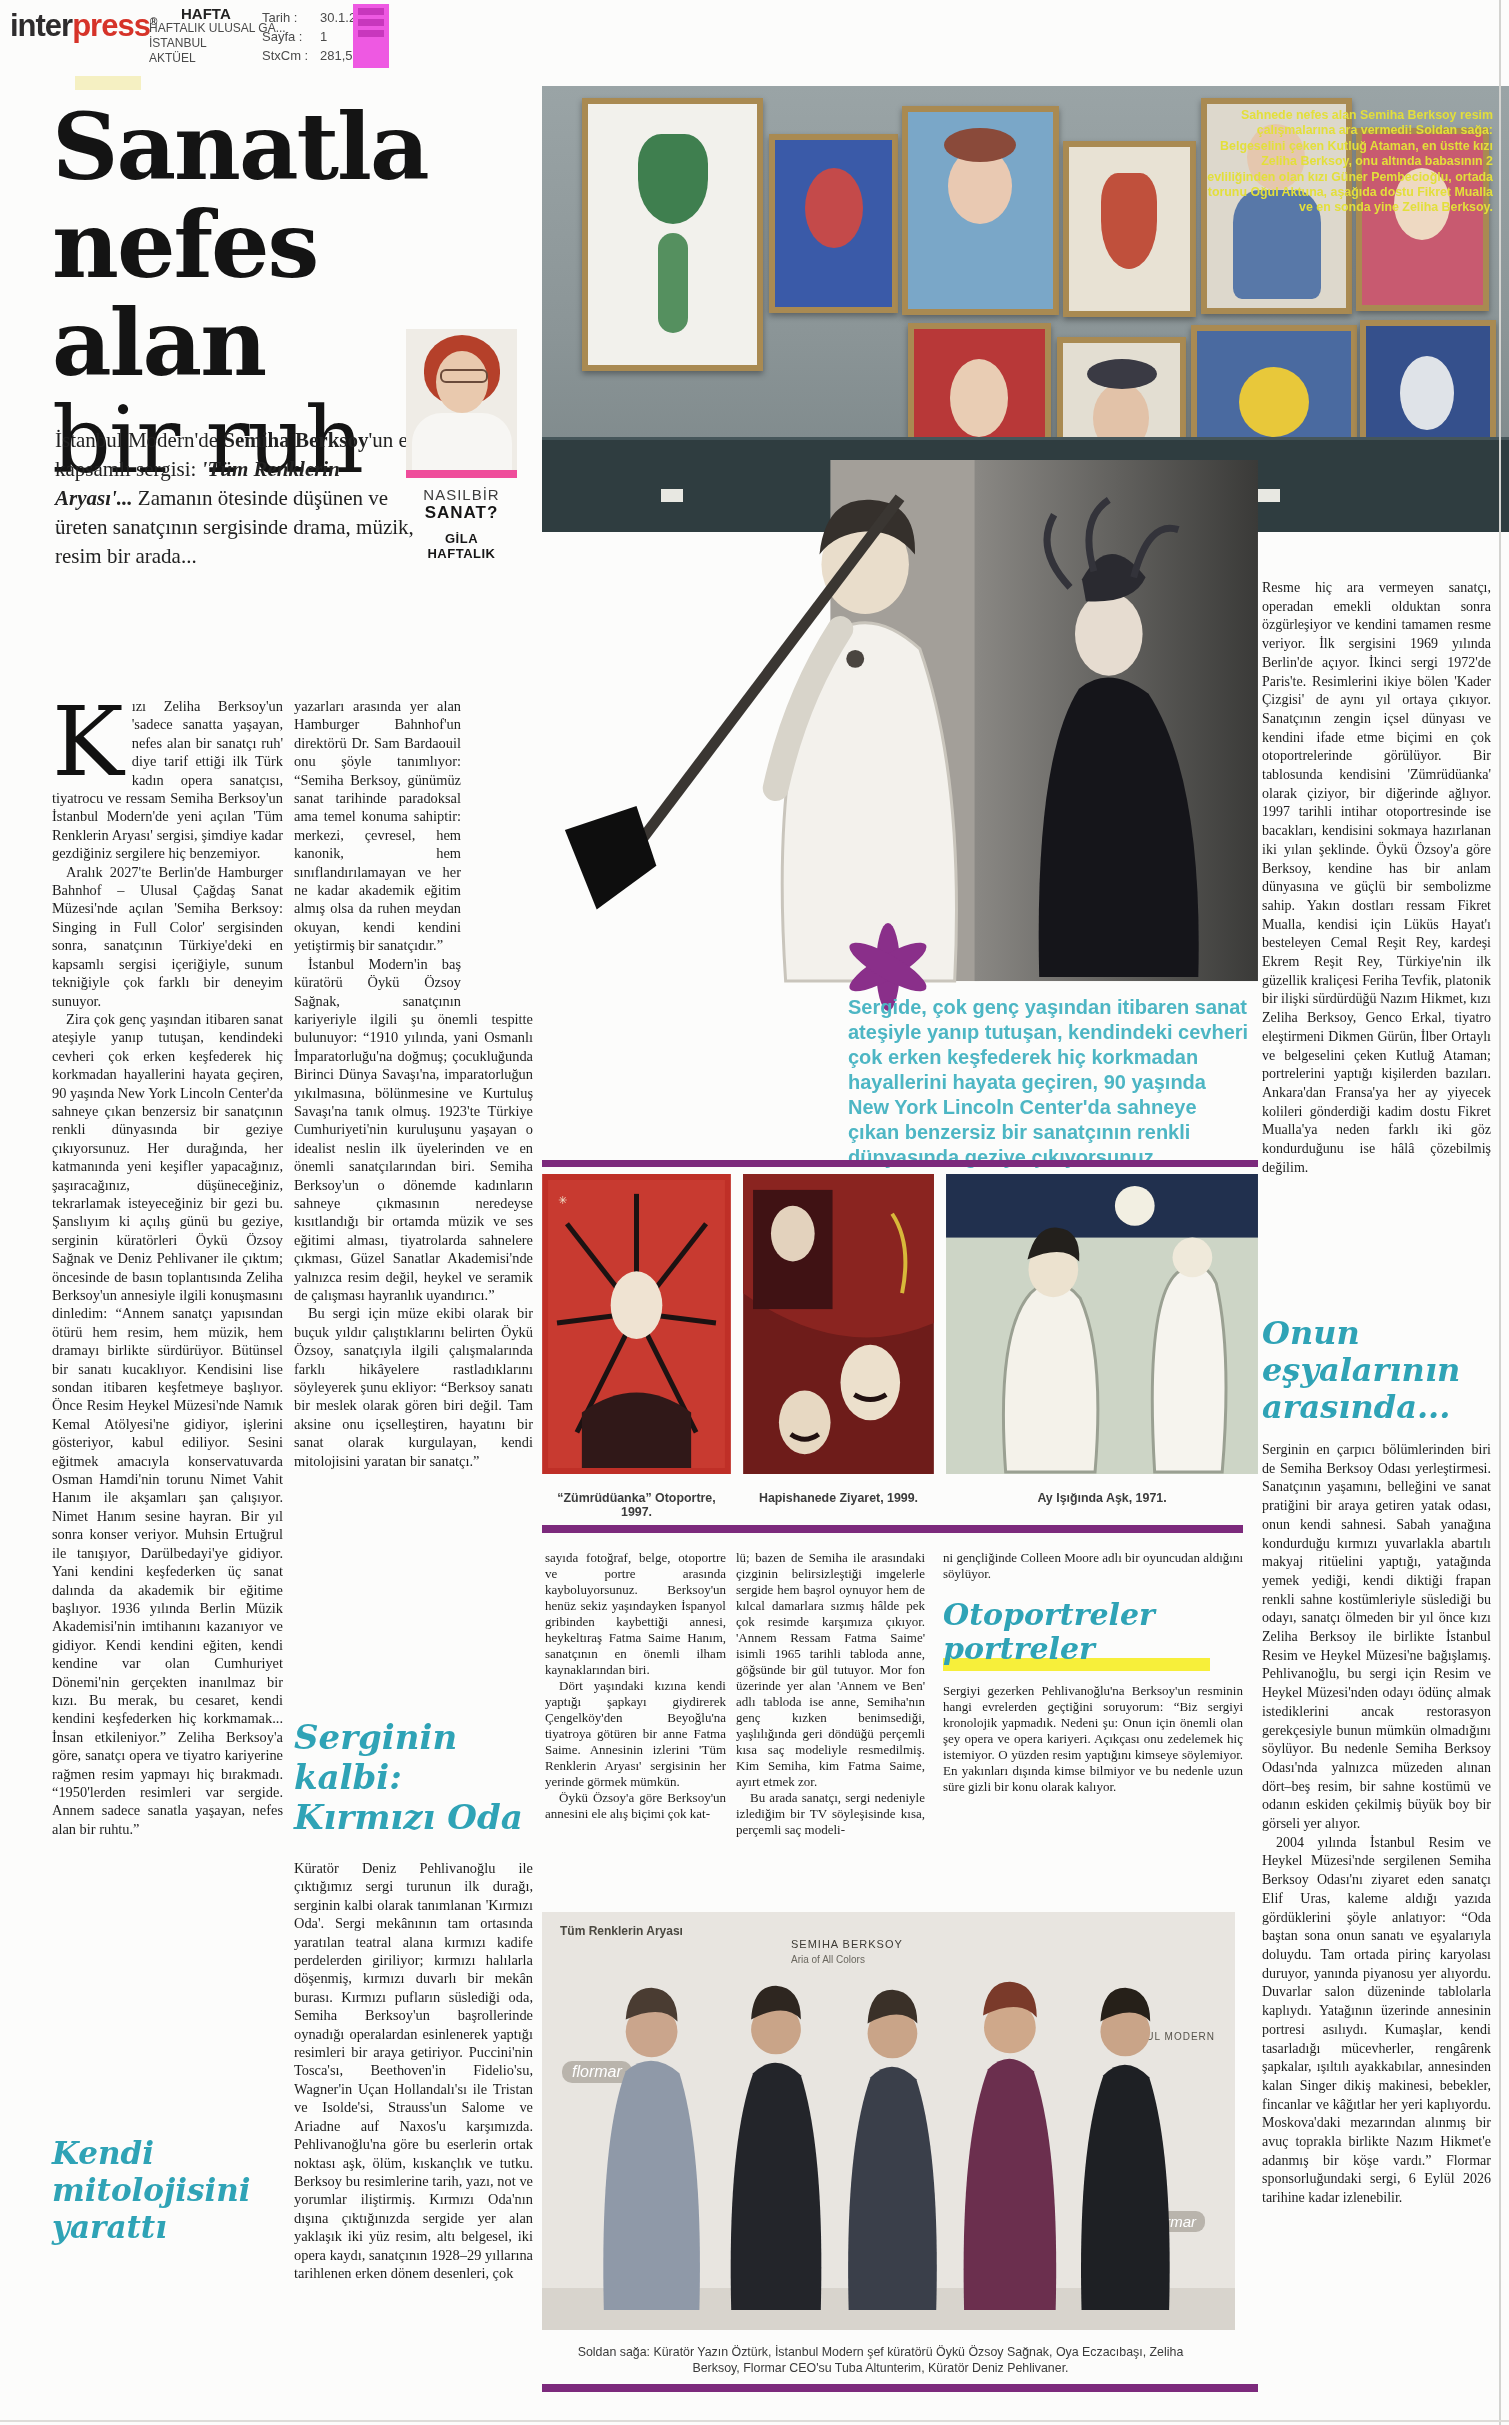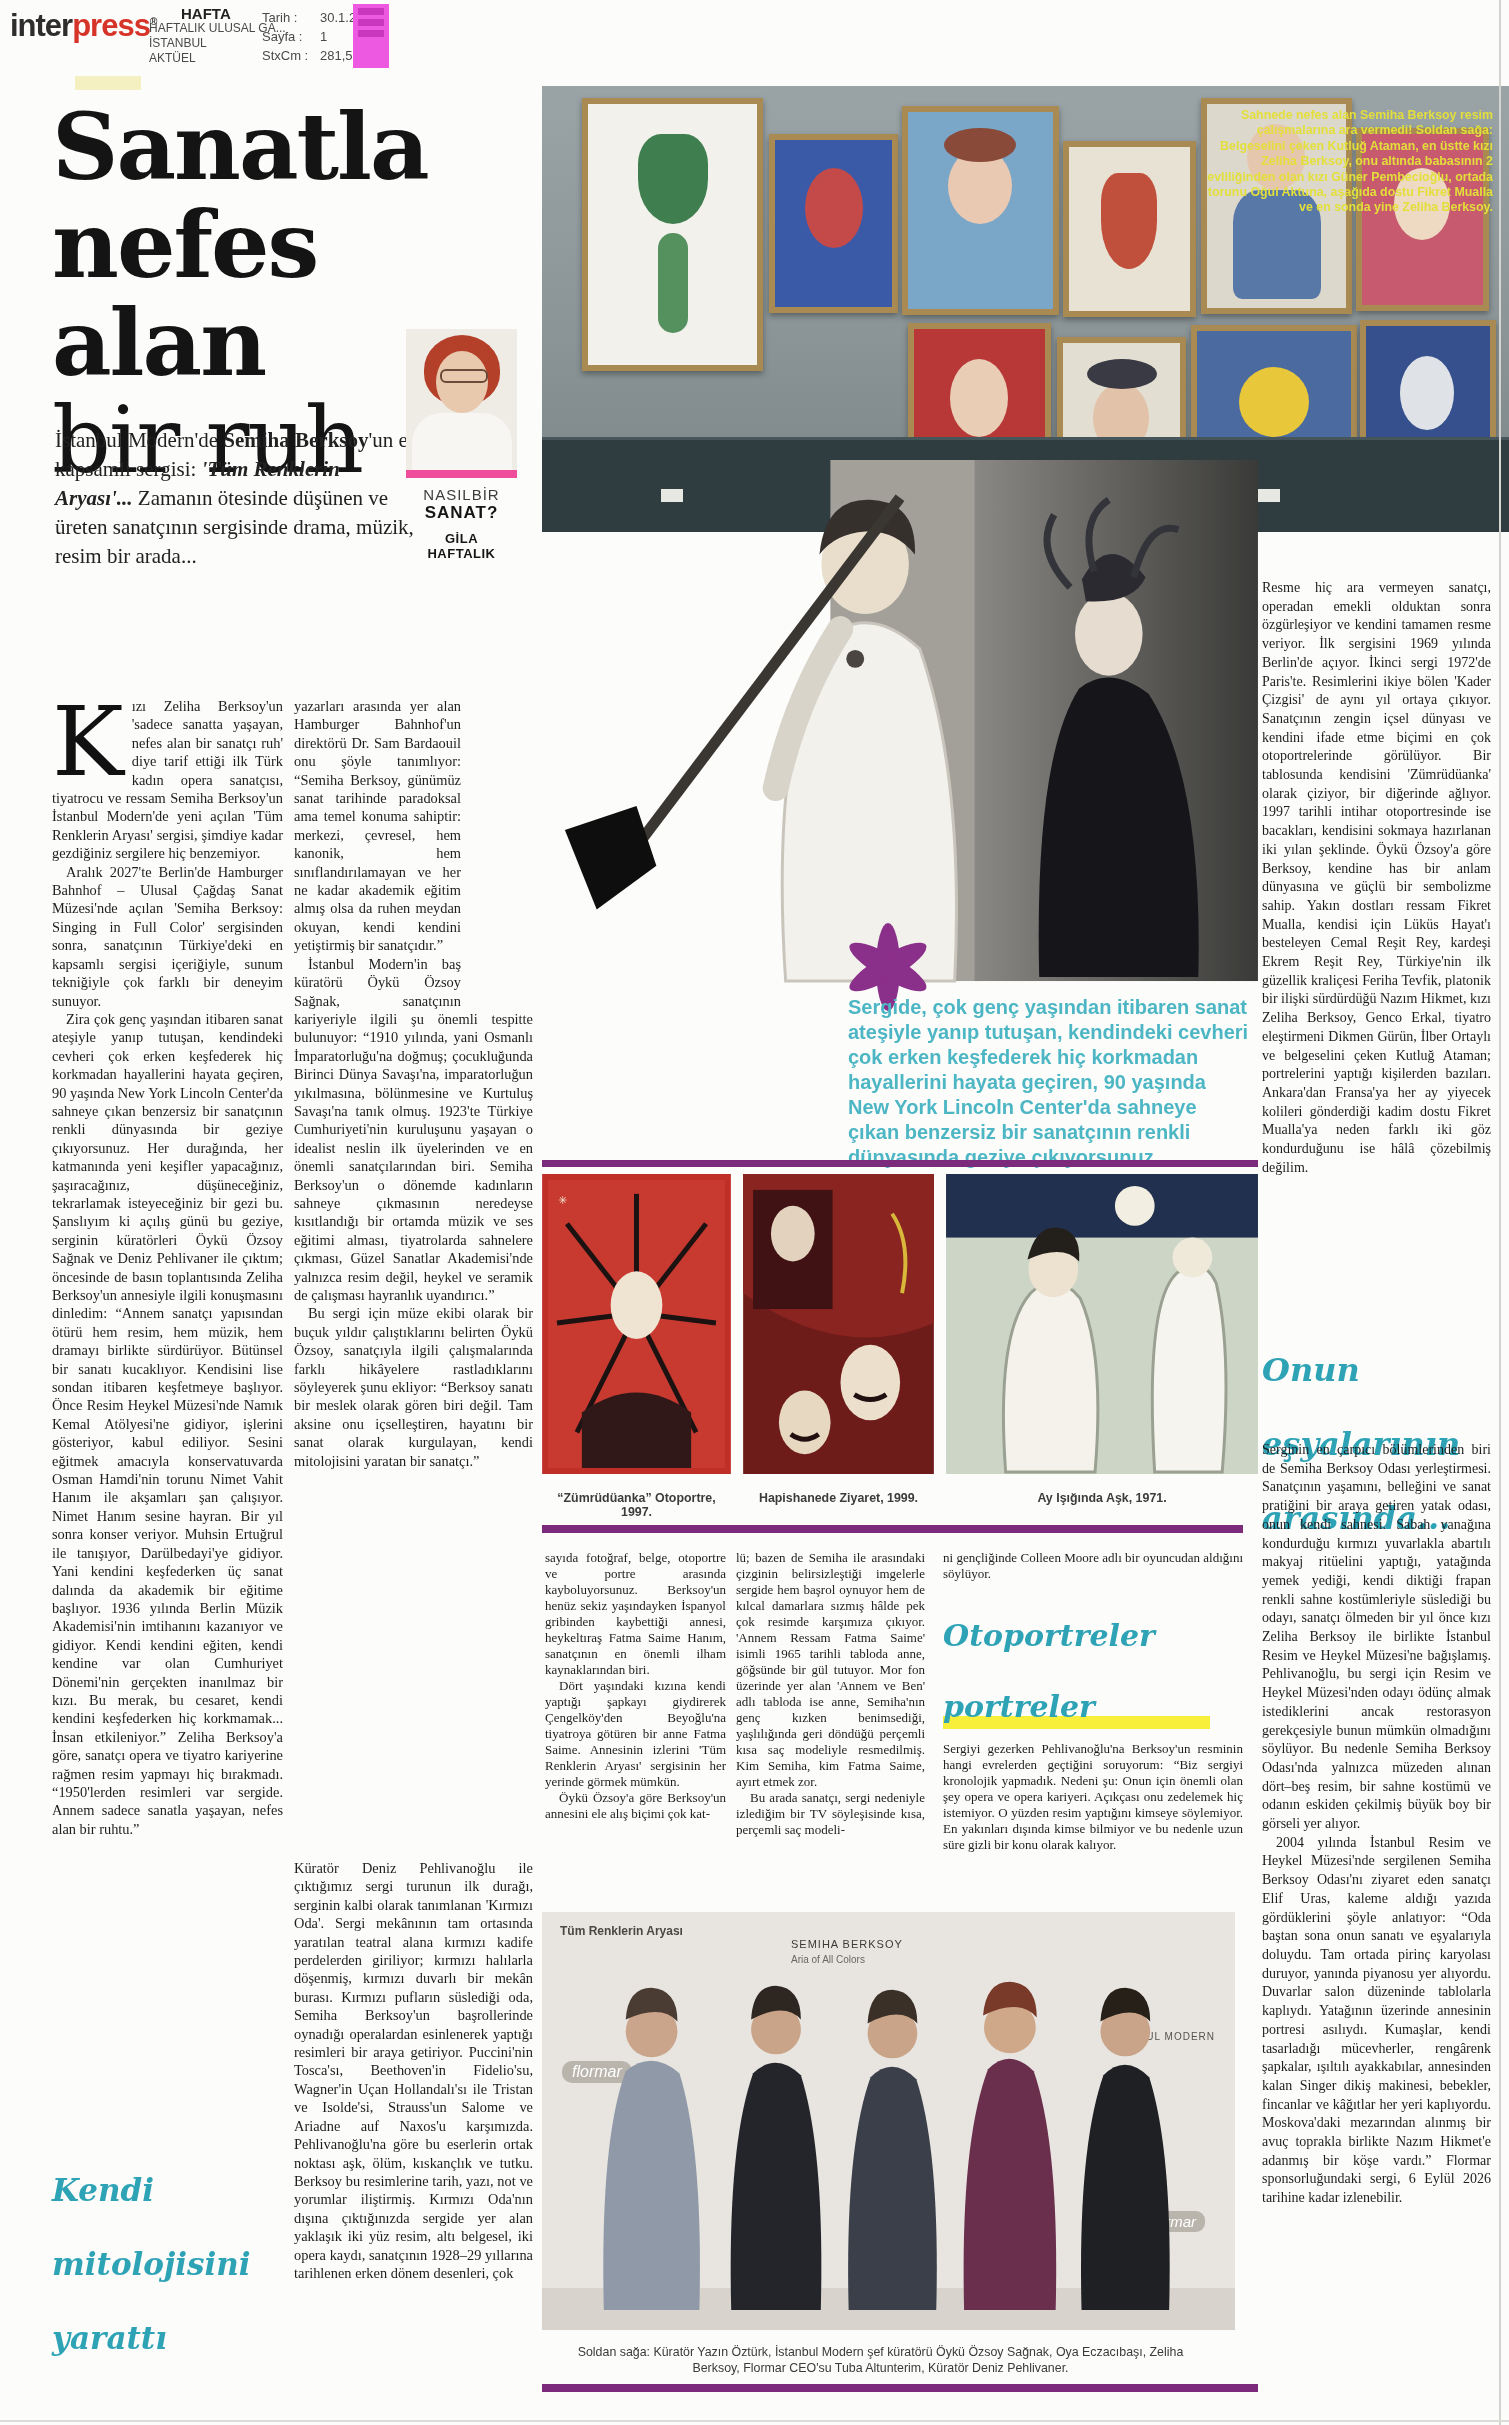--- a/index.html
+++ b/index.html
@@ -36,21 +36,21 @@
   .bname{font-family:"Liberation Sans",sans-serif;font-size:13px;font-weight:bold;line-height:15px;color:#161616;letter-spacing:0.5px;}
   
   .bodycol{font-size:14.4px;line-height:18.4px;text-align:justify;color:#1d1d1d;overflow:hidden;}
   .bodycol p{margin:0;}
   .bodycol p + p{text-indent:14px;}
   .small{font-size:13px;line-height:16px;}
   .colf{font-size:14px;line-height:18.7px;}
   .dropcap{float:left;font-size:96px;line-height:78px;padding:6px 8px 0 0;font-family:"DejaVu Serif",serif;color:#111;}
   .wrapspacer{float:right;width:72px;height:299px;}
   .theading{font-family:"DejaVu Serif",serif;font-style:italic;font-weight:bold;color:#2fa3b6;}
-  .theading span{display:block;margin-top:37px;}
+  .theading span{display:block;}
   .ybar{background:#f7ef3a;}
   
   .pullquote{font-family:"Liberation Sans",sans-serif;font-weight:bold;font-size:20px;line-height:25px;color:#4db6c4;}
   
   .gallery{background:linear-gradient(180deg,#9aa4a6 0%,#8b9597 55%,#798486 100%);overflow:hidden;}
   .gcaption{font-family:"Liberation Sans",sans-serif;font-weight:bold;font-size:12.4px;line-height:15.4px;
             color:#e3df3a;text-align:right;}
   .pedestal{position:absolute;left:0;right:0;bottom:0;height:92px;background:#2f3d40;border-top:3px solid #46565a;}
   .plabel{position:absolute;width:22px;height:13px;background:#e8e8e2;}
   .painting{position:absolute;border:6px solid #a98a52;box-shadow:0 3px 6px rgba(0,0,0,.35);}
@@ -308,20 +308,25 @@
     <span>yarattı</span>
   </div>
   <div class="abs ybar" style="left:52px;top:2232px;width:225px;height:13px;z-index:-1;"></div>
 
   <div class="abs bodycol" style="left:294px;top:697px;width:239px;height:1015px;">
     <span class="wrapspacer"></span>
     <p>yazarları arasında yer alan Hamburger Bahnhof'un direktörü Dr. Sam Bardaouil onu şöyle tanımlıyor: “Semiha Berksoy, günümüz sanat tarihinde paradoksal ama temel konuma sahiptir: merkezi, çevresel, hem kanonik, hem sınıflandırılamayan ve her ne kadar akademik eğitim almış olsa da ruhen meydan okuyan, kendi kendini yetiştirmiş bir sanatçıdır.”</p>
     <p>İstanbul Modern'in baş küratörü Öykü Özsoy Sağnak, sanatçının kariyeriyle ilgili şu önemli tespitte bulunuyor: “1910 yılında, yani Osmanlı İmparatorluğu'na doğmuş; çocukluğunda Birinci Dünya Savaşı'na, imparatorluğun yıkılmasına, bölünmesine ve Kurtuluş Savaşı'na tanık olmuş. 1923'te Türkiye Cumhuriyeti'nin kuruluşunu yaşayan o idealist neslin ilk üyelerinden ve en önemli sanatçılarından biri. Semiha Berksoy'un o dönemde kadınların sahneye çıkmasının neredeyse kısıtlandığı bir ortamda müzik ve ses eğitimi alması, tiyatrolarda sahnelere çıkması, Güzel Sanatlar Akademisi'nde yalnızca resim değil, heykel ve seramik de çalışması hayranlık uyandırıcı.”</p>
     <p>Bu sergi için müze ekibi olarak bir buçuk yıldır çalıştıklarını belirten Öykü Özsoy, sanatçıyla ilgili çalışmalarında farklı hikâyelere rastladıklarını söyleyerek şunu ekliyor: “Berksoy sanatı bir meslek olarak gören biri değil. Tam aksine onu içselleştiren, hayatını bir sanat olarak kurgulayan, kendi mitolojisini yaratan bir sanatçı.”</p>
   </div>
+  <div class="abs theading" style="left:294px;top:1717px;font-size:34px;line-height:40px;width:249px;">
+    <span>Serginin</span>
+    <span>kalbi:</span>
+    <span>Kırmızı Oda</span>
+  </div>
   <div class="abs ybar" style="left:294px;top:1824px;width:239px;height:13px;z-index:-1;"></div>
   <div class="abs bodycol" style="left:294px;top:1859px;width:239px;height:562px;">
     <p>Küratör Deniz Pehlivanoğlu ile çıktığımız sergi turunun ilk durağı, serginin kalbi olarak tanımlanan 'Kırmızı Oda'. Sergi mekânının tam ortasında yaratılan teatral alana kırmızı kadife perdelerden giriliyor; kırmızı halılarla döşenmiş, kırmızı duvarlı bir mekân burası. Kırmızı pufların süslediği oda, Semiha Berksoy'un başrollerinde oynadığı operalardan esinlenerek yaptığı resimleri bir araya getiriyor. Puccini'nin Tosca'sı, Beethoven'in Fidelio'su, Wagner'in Uçan Hollandalı'sı ile Tristan ve Isolde'si, Strauss'un Salome ve Ariadne auf Naxos'u karşımızda. Pehlivanoğlu'na göre bu eserlerin ortak noktası aşk, ölüm, kıskançlık ve tutku. Berksoy bu resimlerine tarih, yazı, not ve yorumlar iliştirmiş. Kırmızı Oda'nın dışına çıktığınızda sergide yer alan yaklaşık iki yüz resim, altı belgesel, iki opera kaydı, sanatçının 1928–29 yıllarına tarihlenen erken dönem desenleri, çok</p>
   </div>
 
   <div class="abs bodycol colf" style="left:1262px;top:579px;width:229px;height:736px;">
     <p>Resme hiç ara vermeyen sanatçı, operadan emekli olduktan sonra özgürleşiyor ve kendini tamamen resme veriyor. İlk sergisini 1969 yılında Berlin'de açıyor. İkinci sergi 1972'de Paris'te. Resimlerini ikiye bölen 'Kader Çizgisi' de aynı yıl ortaya çıkıyor. Sanatçının zengin içsel dünyası ve kendini ifade etme biçimi en çok otoportrelerinde görülüyor. Bir tablosunda kendisini 'Zümrüdüanka' olarak çiziyor, bir diğerinde ağlıyor. 1997 tarihli intihar otoportresinde ise bacakları, kendisini sokmaya hazırlanan iki yılan şeklinde. Öykü Özsoy'a göre Berksoy, kendine has bir anlam dünyasına ve güçlü bir sembolizme sahip. Yakın dostları ressam Fikret Mualla, kendisi için Lüküs Hayat'ı besteleyen Cemal Reşit Rey, kardeşi Ekrem Reşit Rey, Türkiye'nin ilk güzellik kraliçesi Feriha Tevfik, platonik bir ilişki sürdürdüğü Nazım Hikmet, kızı Zeliha Berksoy, Genco Erkal, tiyatro eleştirmeni Dikmen Gürün, İlber Ortaylı ve belgeselini çeken Kutluğ Ataman; portrelerini yaptığı kişilerden bazıları. Ankara'dan Fransa'ya her ay yiyecek kolileri gönderdiği kadim dostu Fikret Mualla'ya neden farklı iki göz kondurduğunu ise hâlâ çözebilmiş değilim.</p>
   </div>
   <div class="abs theading" style="left:1262px;top:1315px;font-size:32px;line-height:37px;width:231px;">
     <span>Onun</span>

